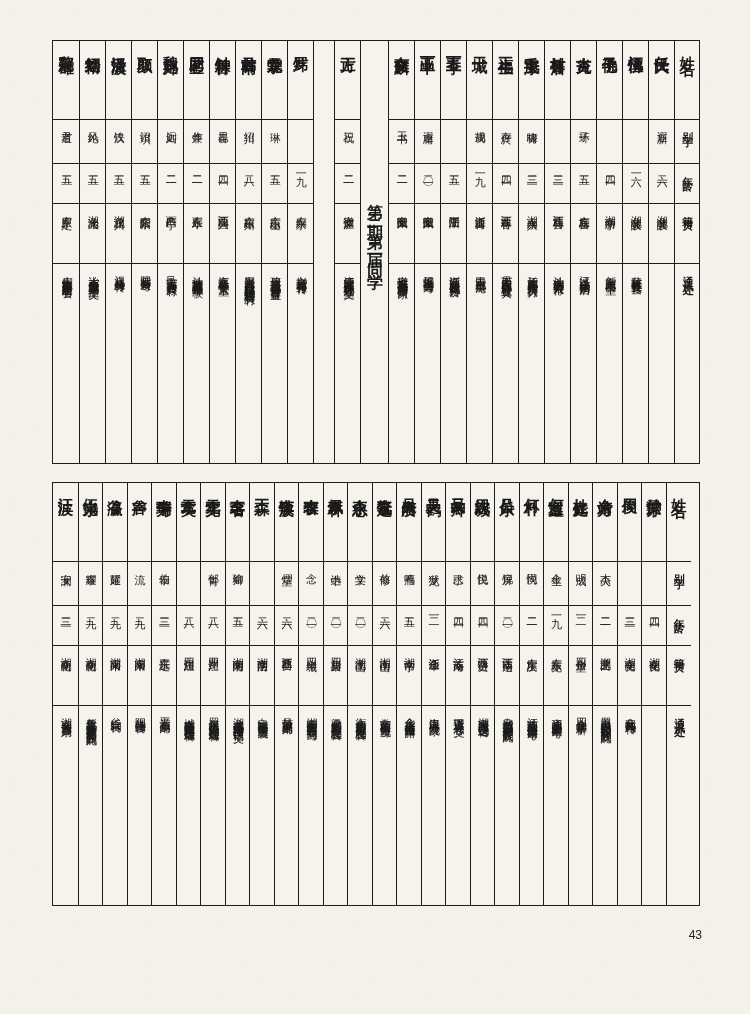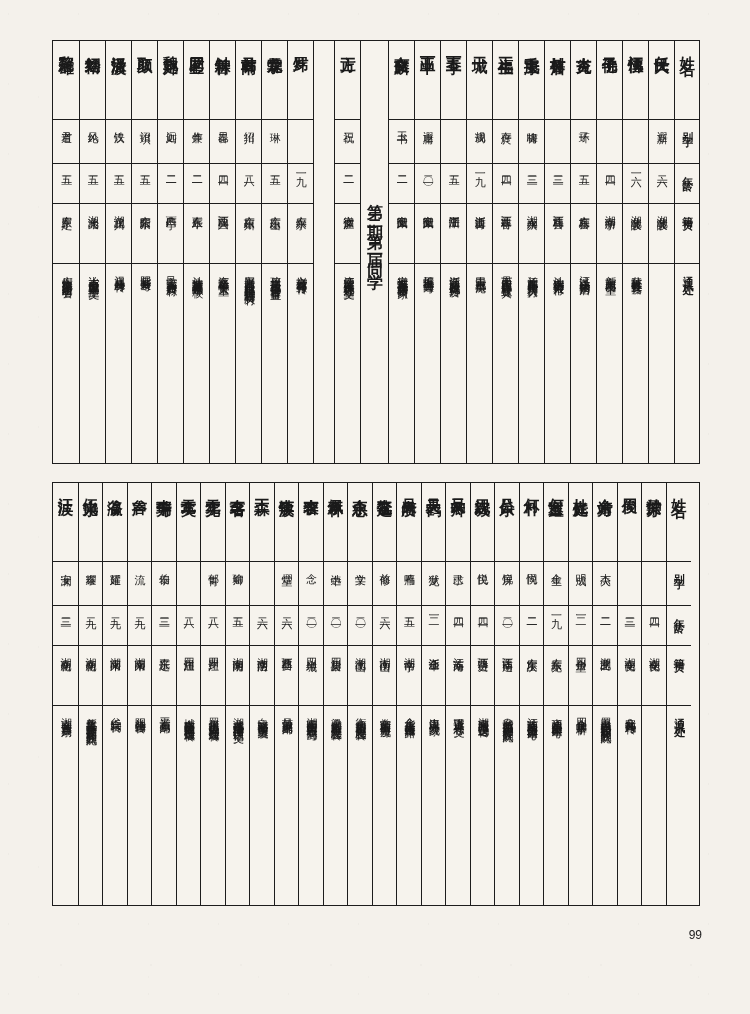--- a/index.html
+++ b/index.html
@@ -956,14 +956,14 @@
         </div>
         <div class="cell r-native">
           <div class="vtext native-text">籍贯</div>
         </div>
         <div class="cell r-addr">
           <div class="vtext addr-text">通讯处</div>
         </div>
       </div>
     </div>
 
-  <div class="page-number">99</div>
+  <div class="page-number">43</div>
 </div>
 
 </body></html>

